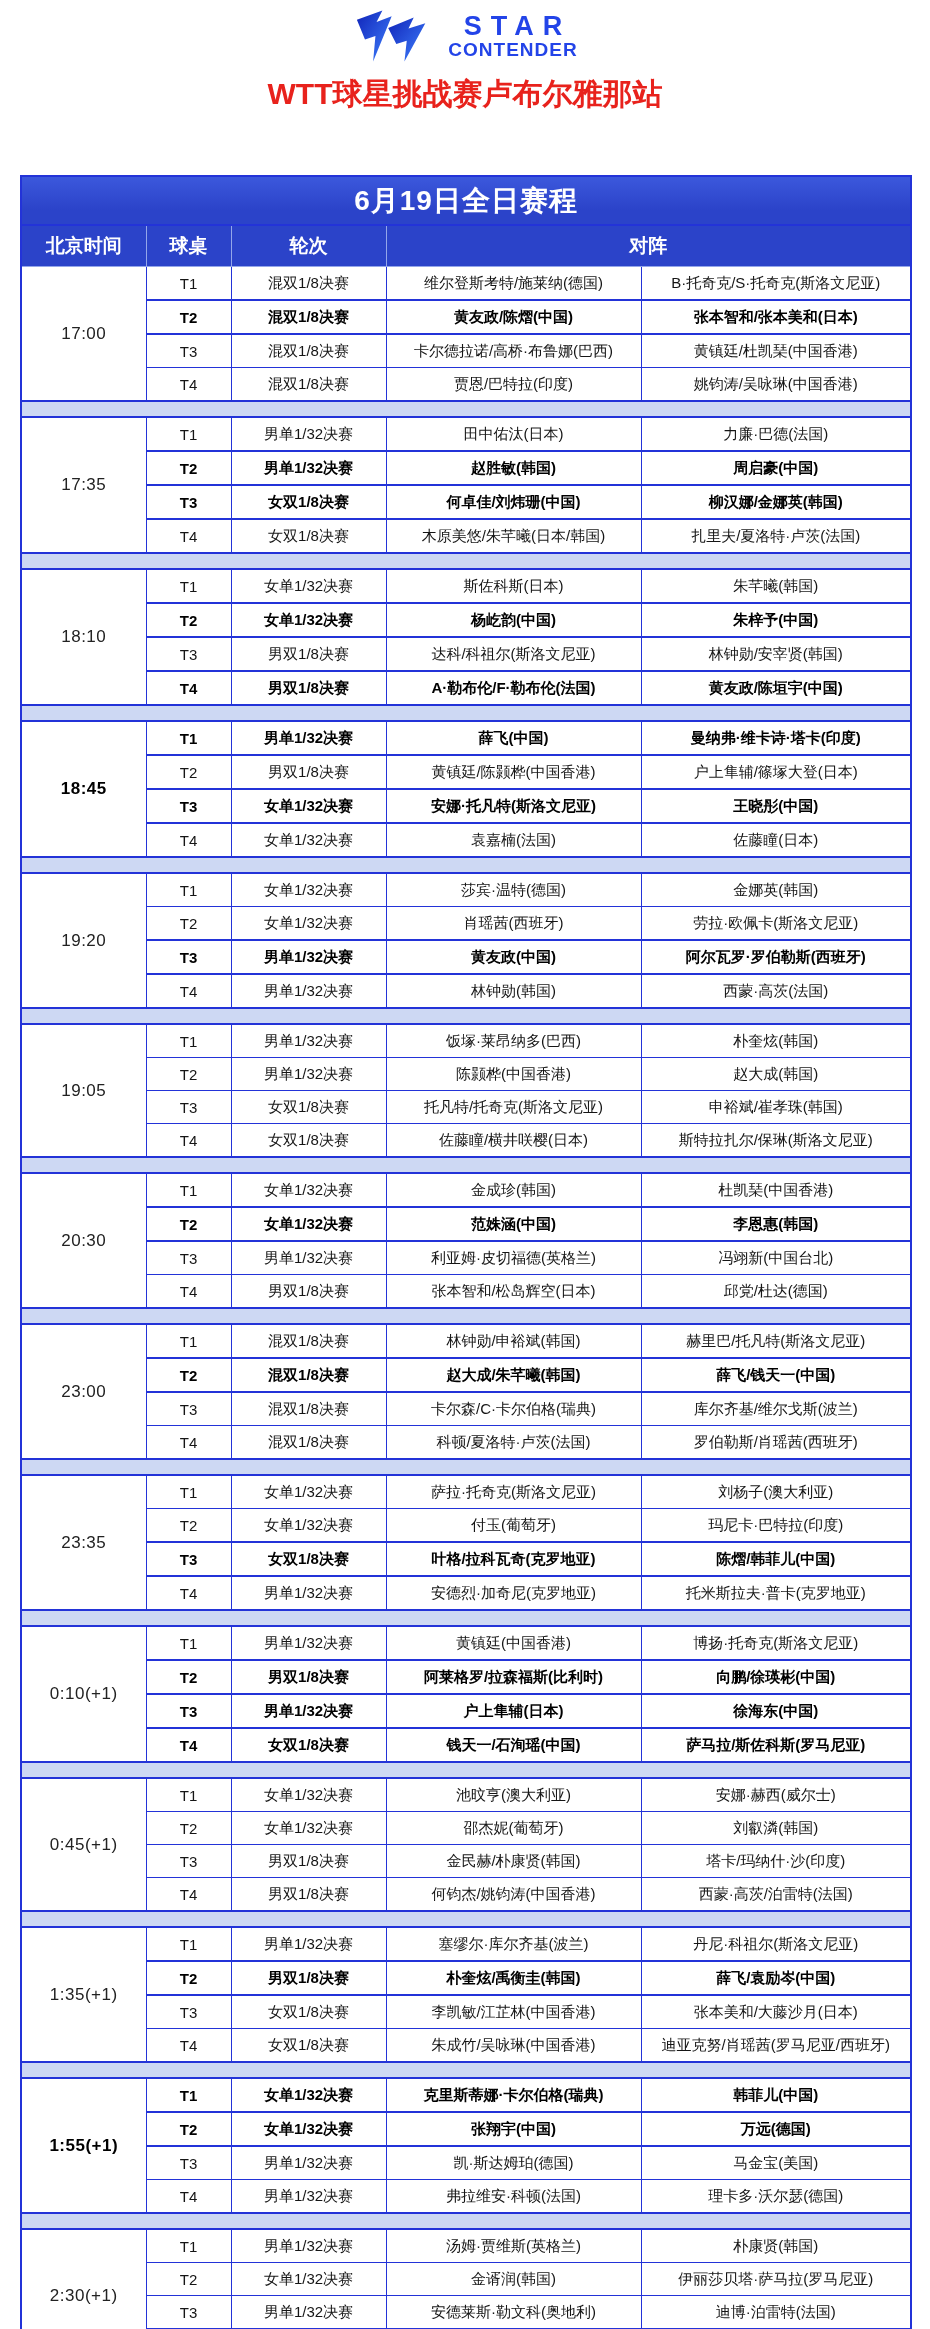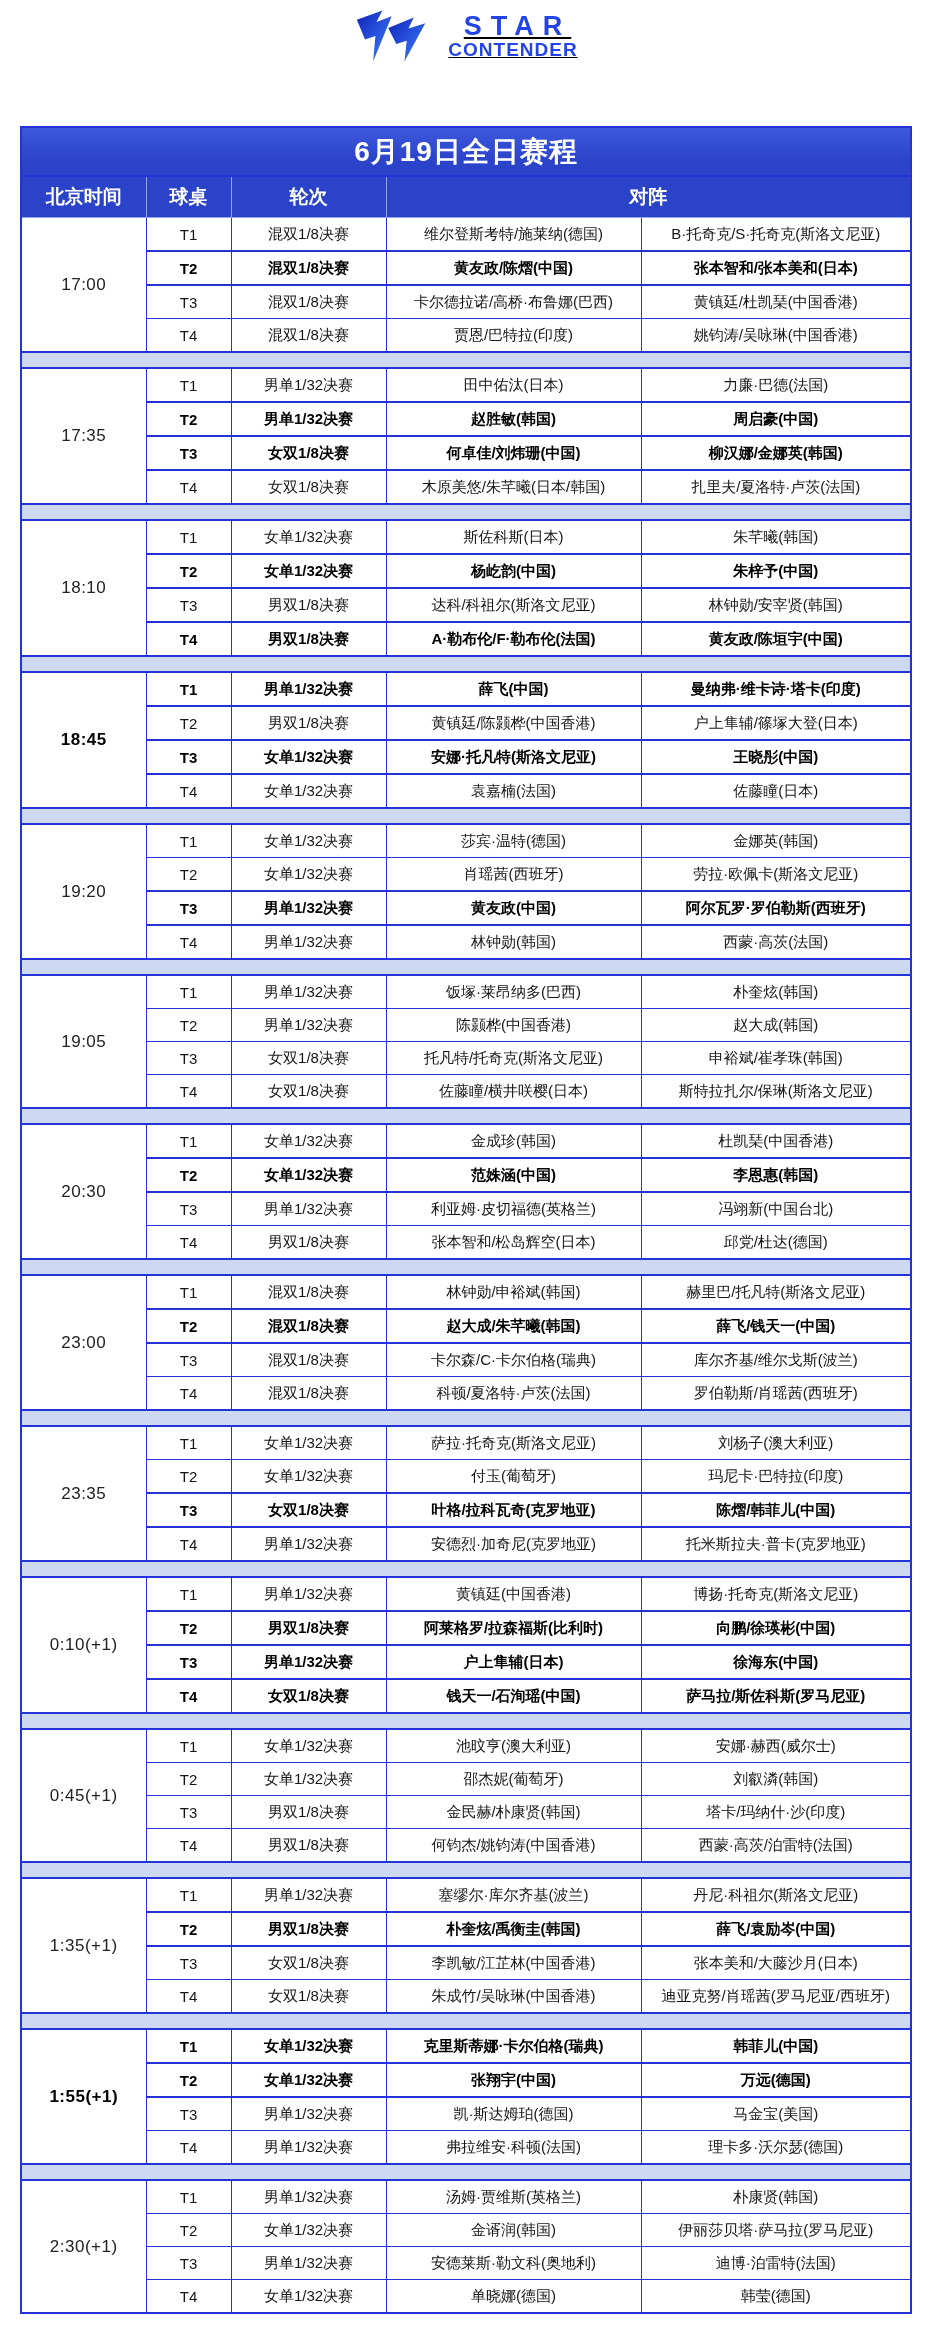--- a/index.html
+++ b/index.html
@@ -6,21 +6,21 @@
     --blue:#2333d8;
     --hdr:#2b43c9;
     --hdr-top:#3c58dc;
     --sepbg:#cdd8f3;
     --red:#e8221c;
     --logoblue:#2344e8;
   }
   html,body{margin:0;padding:0;background:#ffffff;}
   body{width:930px;font-family:"Liberation Sans","DejaVu Sans",sans-serif;}
   .header{padding-top:6px;text-align:center;}
-  .logo{display:flex;align-items:center;justify-content:center;gap:12px;height:60px;text-decoration:underline;}
+  .logo{display:flex;align-items:center;justify-content:center;gap:12px;height:60px;}
   .logo-mark{width:84px;height:58px;flex:0 0 auto;}
   .logo-text{color:var(--logoblue);font-weight:800;line-height:1.04;text-align:center;}
   .logo-text .l1{font-size:27px;letter-spacing:9px;text-indent:9px;}
   .logo-text .l2{font-size:19px;letter-spacing:1px;}
   .page-title{color:var(--red);font-size:30px;font-weight:800;margin:8px 0 0;}
   .sched-wrap{margin:60px auto 0;width:890px;}
   table.sched{width:890px;border-collapse:collapse;table-layout:fixed;border:2px solid var(--blue);}
   table.sched th,table.sched td{text-align:center;vertical-align:middle;border:1px solid var(--blue);}
   thead th.big-title{height:45px;font-size:28px;font-weight:800;color:#fff;
     background:linear-gradient(180deg,var(--hdr-top) 0%,var(--hdr) 70%);letter-spacing:1px;border:2px solid var(--blue);}
@@ -43,20 +43,21 @@
         </linearGradient>
       </defs>
       <path d="M6 22 L50 6 L40 26 L66 16 L34 94 L38 50 L20 56 Z" fill="url(#wttg)"></path>
       <path d="M60 36 L104 18 L95 37 L124 28 L88 94 L92 58 L74 64 Z" fill="url(#wttg)"></path>
     </svg>
     <div class="logo-text">
       <div class="l1">STAR</div>
       <div class="l2">CONTENDER</div>
     </div>
   </div>
+  <div class="page-title">WTT球星挑战赛卢布尔雅那站</div>
 </div>
 
 <div class="sched-wrap">
   <table class="sched">
     <colgroup>
       <col style="width:125px">
         <col style="width:85px">
         <col style="width:155px">
         <col style="width:255px">
         <col style="width:270px">

